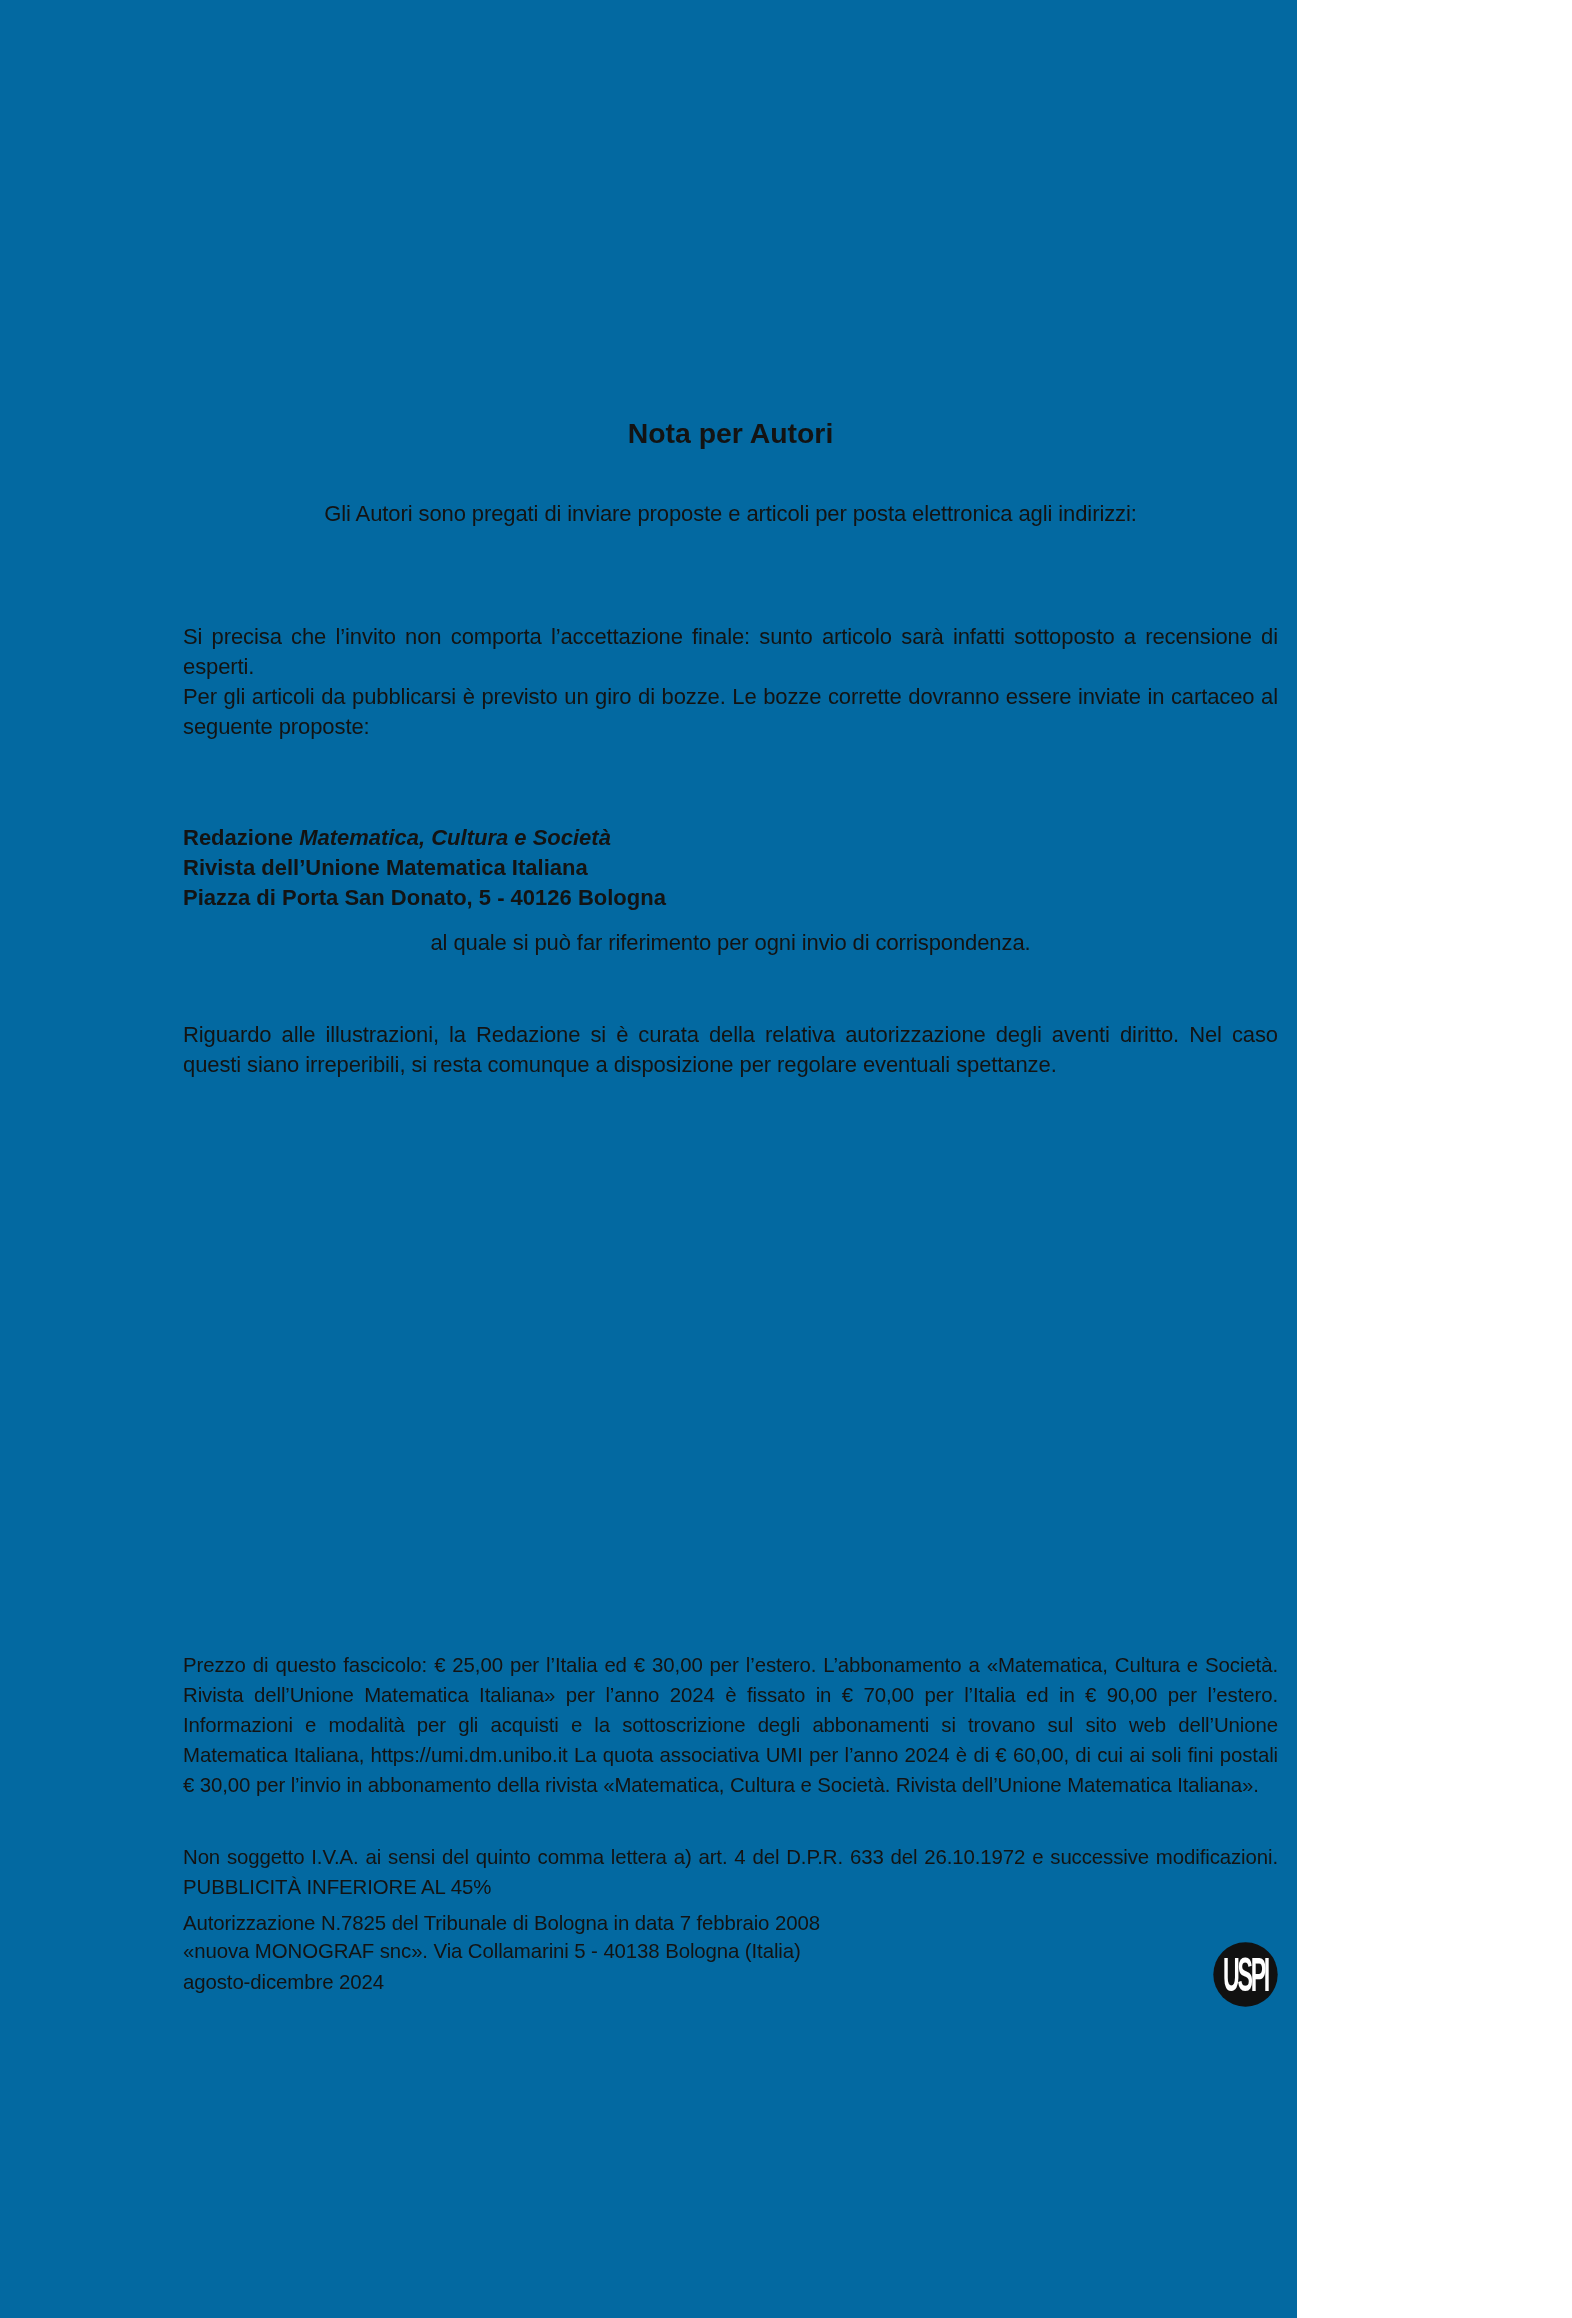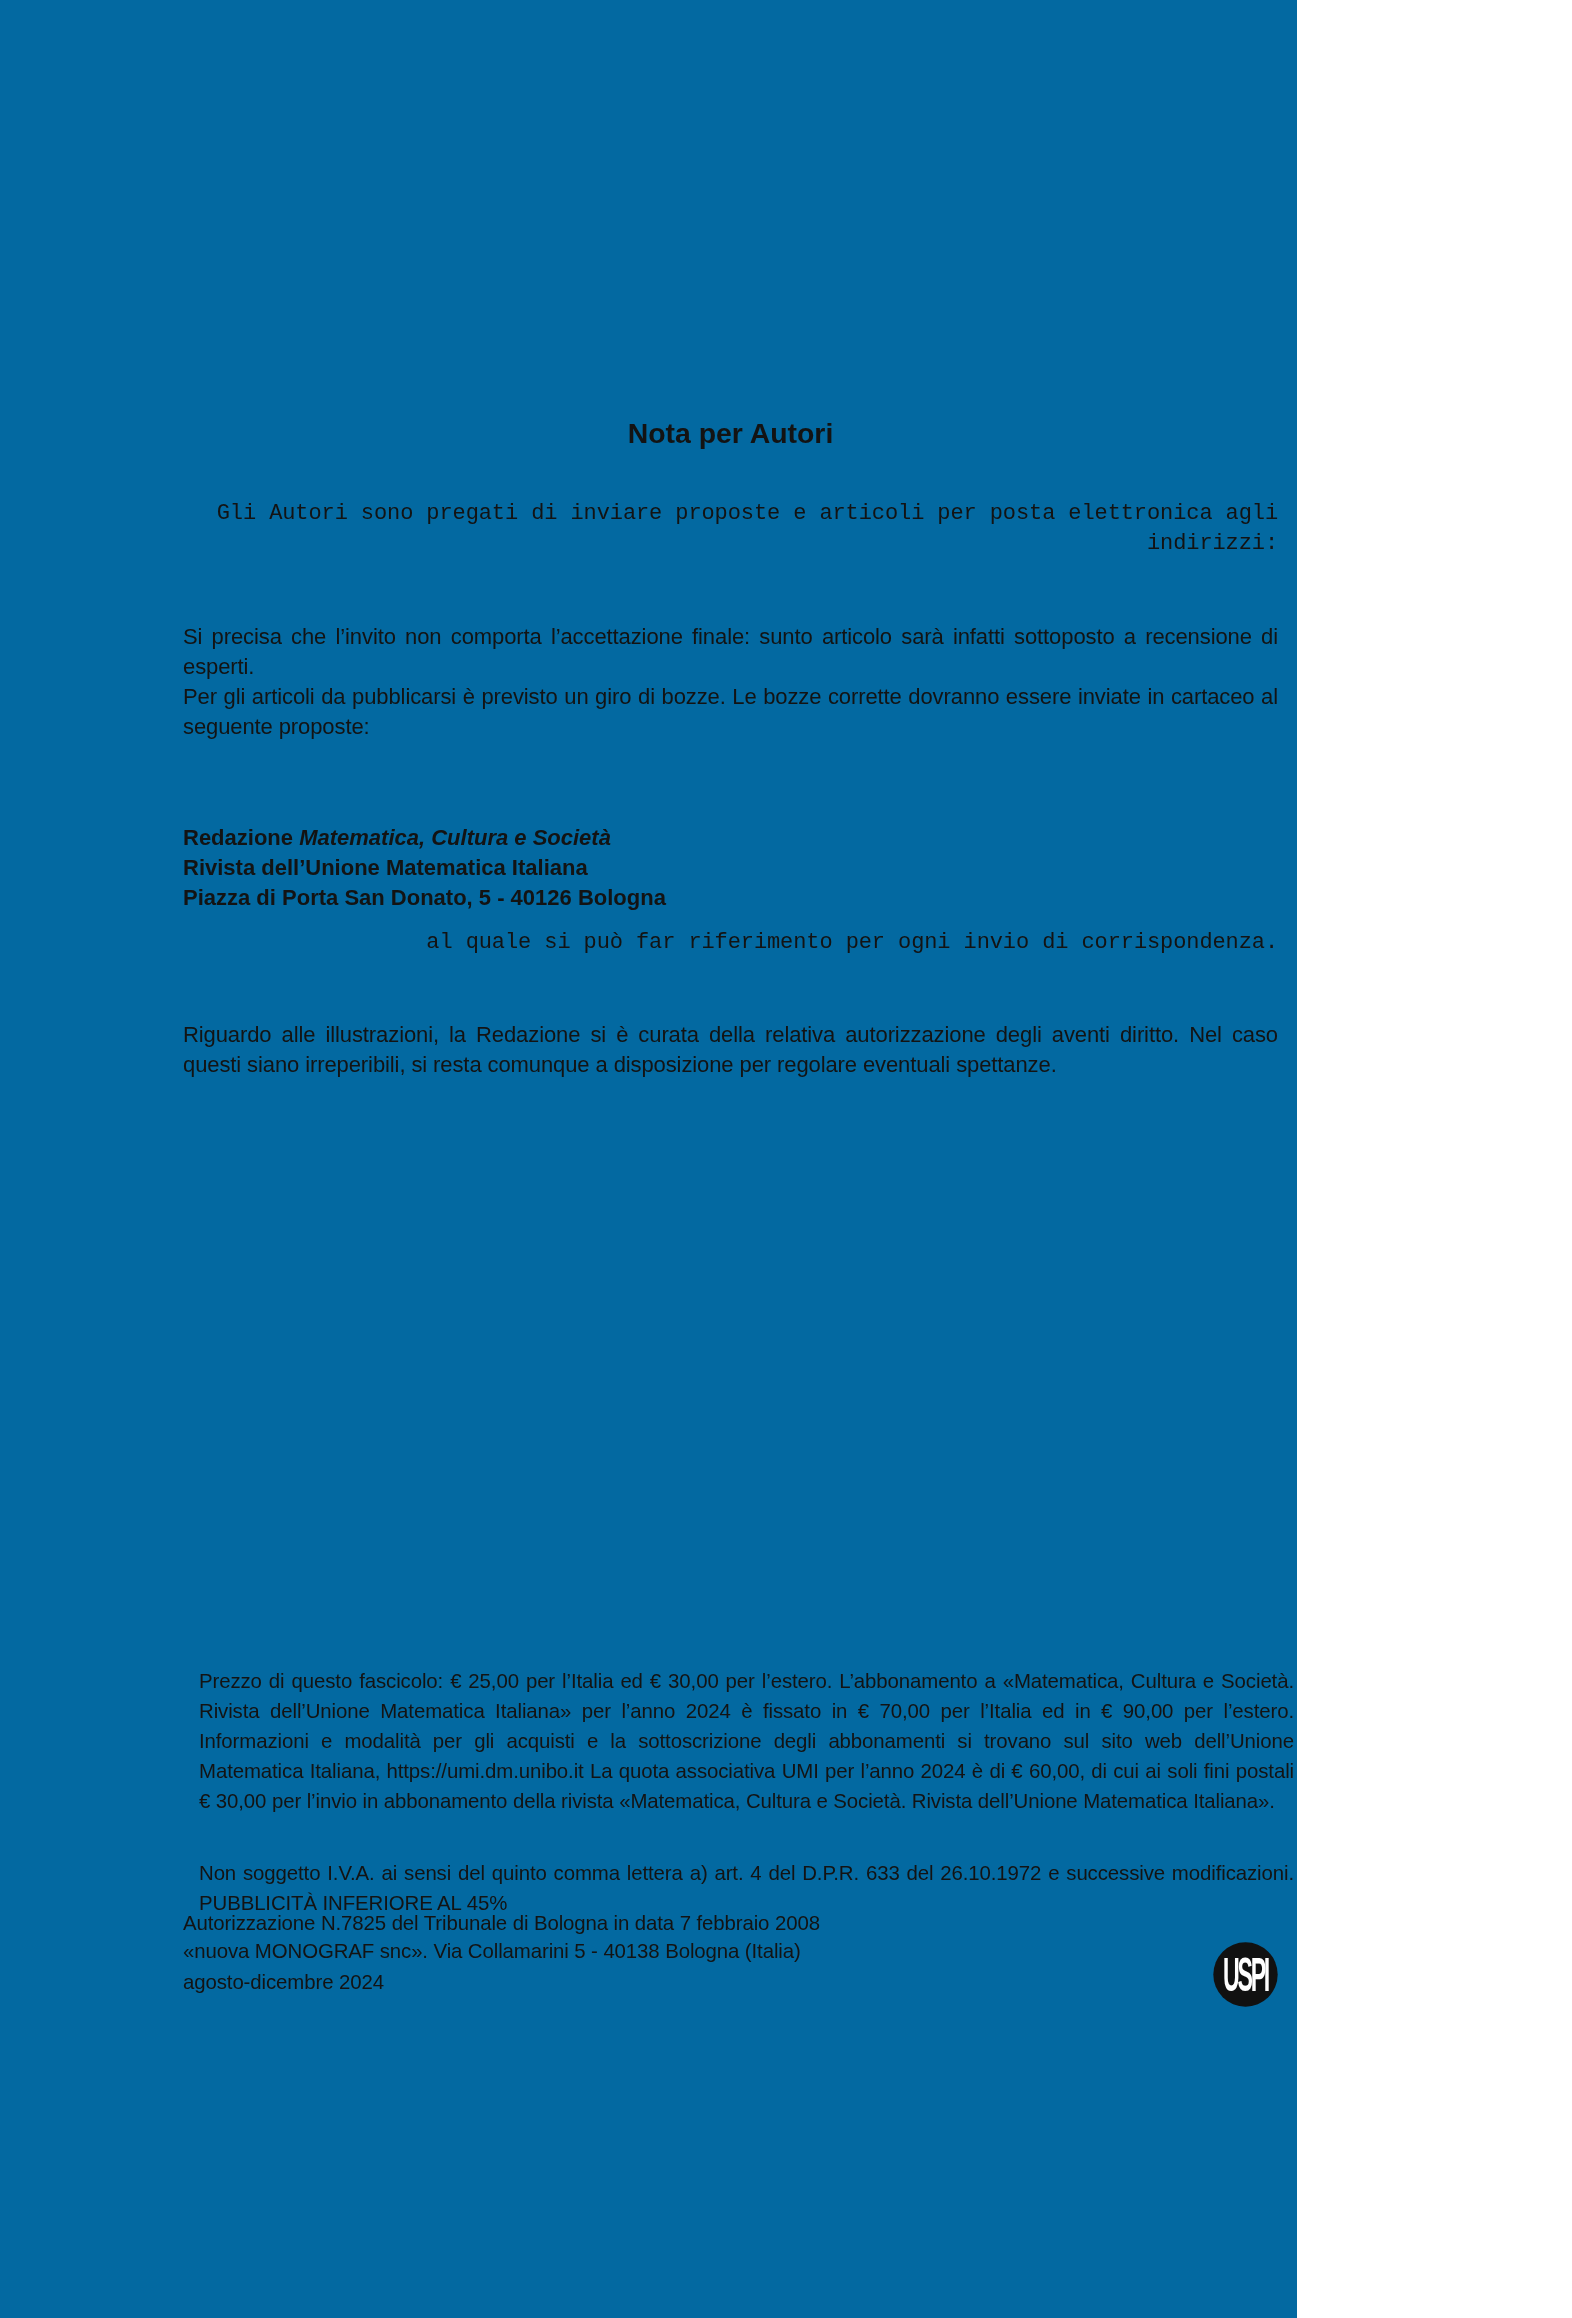--- a/index.html
+++ b/index.html
@@ -6,28 +6,28 @@
   #page{
     position:relative;
     width:1297px;height:2319px;
     background:#0369a1;
     font-family:"Liberation Sans", sans-serif;
     color:#131313;
     overflow:hidden;
   }
   .col{position:absolute;left:183px;width:1095px;}
   .body-text{font-size:22px;line-height:30px;letter-spacing:-0.1px;text-align:justify;margin:0;}
-  .single{text-align:right;font-family:Liberation Mono, monospace;}
+  .single{text-align:center;}
   .page-title{font-size:28.4px;line-height:30px;font-weight:bold;text-align:center;}
   .bullet-list{list-style:none;margin:0;padding:0;}
   .bullet-list li{position:relative;padding-left:20px;font-size:22px;line-height:30px;letter-spacing:-0.1px;}
   .bullet-list li::before{content:"•";position:absolute;left:0;top:0;}
   .address{font-size:22px;line-height:30px;font-weight:bold;margin:0;}
   .address .journal{font-style:italic;}
-  .small-text{font-size:20.4px;line-height:30px;letter-spacing:-0.1px;text-align:justify;margin:16px;}
+  .small-text{font-size:20.4px;line-height:30px;letter-spacing:-0.1px;text-align:justify;margin:0;}
   .imprint-left{font-size:20.4px;line-height:28.4px;letter-spacing:-0.1px;text-align:left;margin:0;}
   .assoc{position:absolute;left:829px;width:371px;font-size:20.4px;line-height:24px;text-align:right;}
   .crop{position:absolute;background:#111111;}
   .logo-wrap{position:absolute;left:1213px;top:1942px;width:65px;height:65px;}
 </style>
 </head>
 <body>
 
 <div id="page">
 

